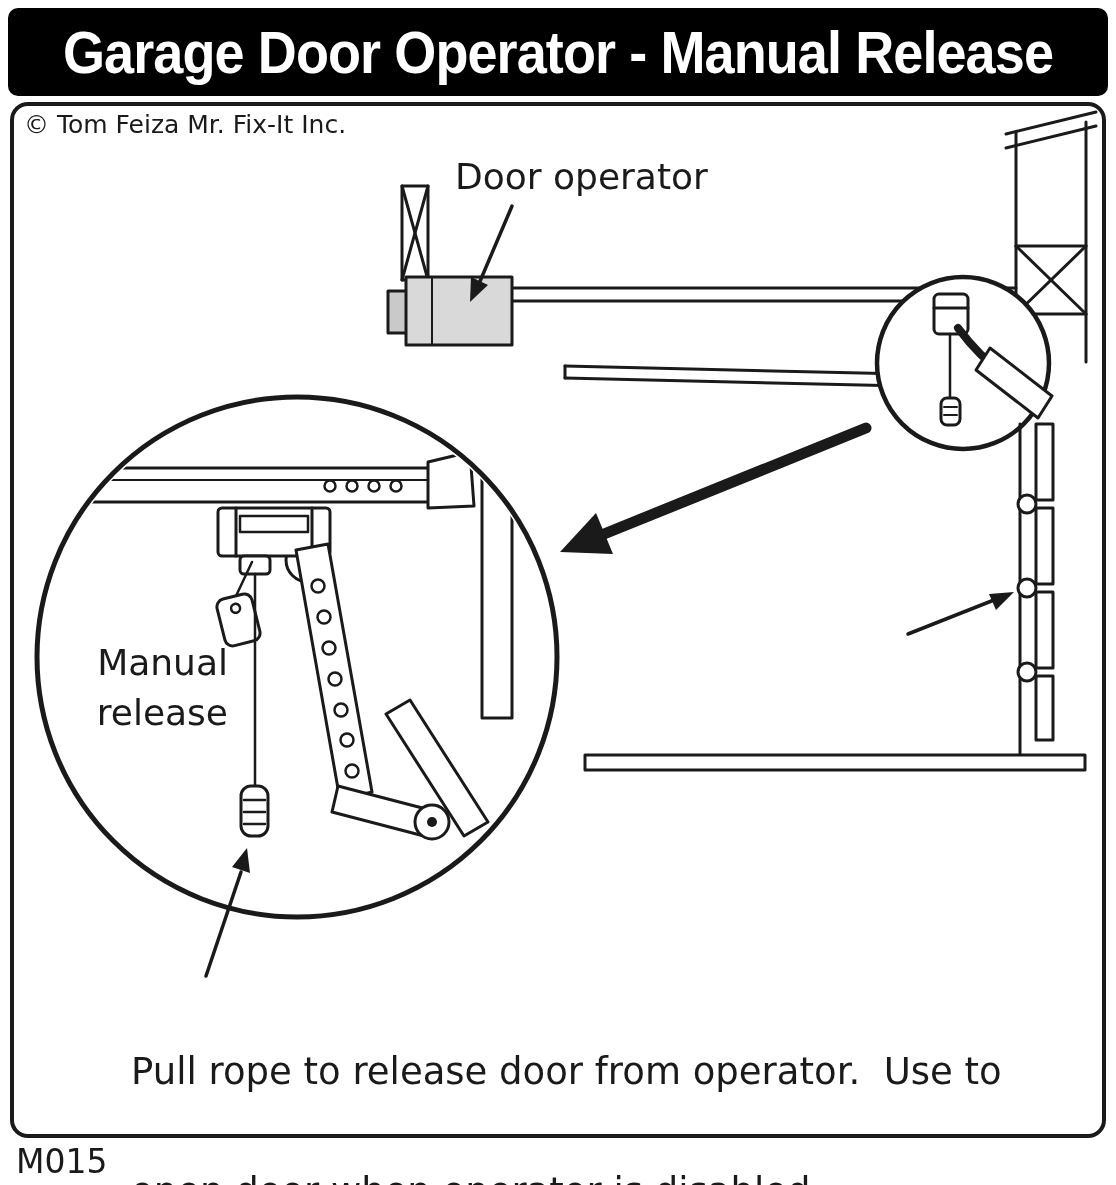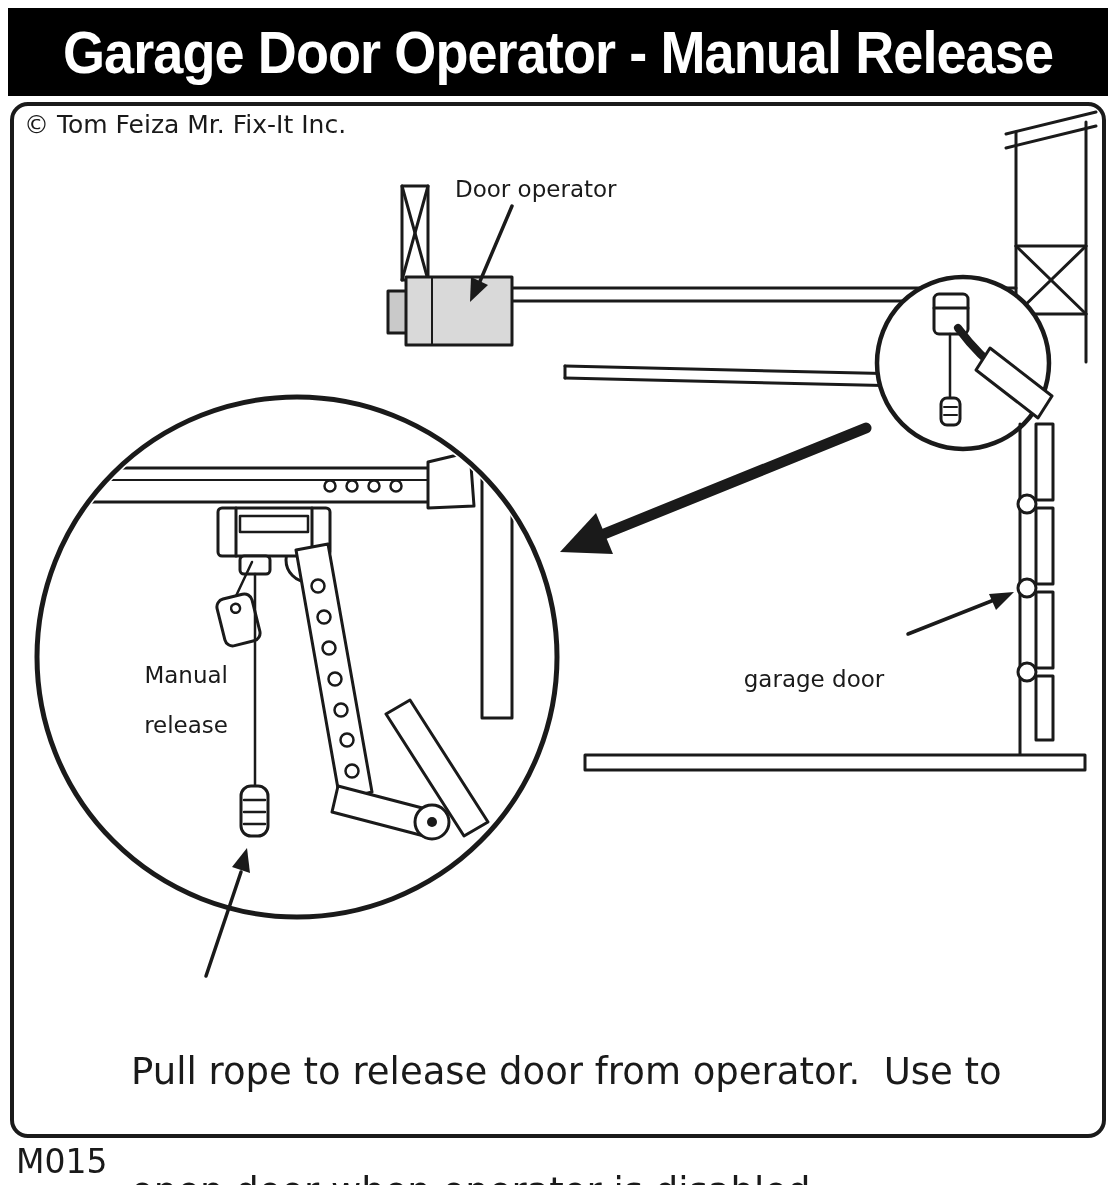--- a/index.html
+++ b/index.html
@@ -2,36 +2,36 @@
 <html><head>
 <meta charset="utf-8">
 <style>
   html,body { margin:0; padding:0; background:#fff; }
   .page {
     position:relative; width:1116px; height:1185px; background:#fff;
     font-family:"DejaVu Sans", sans-serif; color:#1a1a1a; overflow:hidden;
   }
   .title-bar {
     position:absolute; left:8px; top:8px; width:1100px; height:88px;
-    background:#000; display:flex; align-items:center; justify-content:center;
+    background:#000; display:flex; align-items:center; justify-content:center;border-radius:10px;
   }
   .title-text {
     color:#fff; font-size:60px; font-weight:700; white-space:nowrap;
     font-family:"Liberation Sans", sans-serif;
     transform:scaleX(0.9); letter-spacing:-1px;
   }
   .frame {
     position:absolute; left:10px; top:102px; width:1088px; height:1028px;
     border:4px solid #1a1a1a; border-radius:18px;
   }
   svg.art { position:absolute; left:0; top:0; width:1116px; height:1185px; }
   .copyright {
     position:absolute; left:24px; top:110px; font-size:25px; white-space:nowrap;
   }
-  .label { position:absolute; font-size:23px; line-height:50px;margin-top:12px; }
+  .label { position:absolute; font-size:36px; line-height:50px; }
   .door-operator-label { left:455px; top:152px; white-space:nowrap; }
   .manual-release-label { left:58px; top:638px; width:170px; text-align:right; }
   .sectional-label { left:694px; top:586px; width:240px; text-align:center; line-height:54px; }
   .caption {
     position:absolute; left:84px; top:982px; font-size:37px; line-height:60px;
     white-space:pre; 
   }
   .code-label { position:absolute; left:16px; top:1142px; font-size:33px;text-align:center; }
 </style>
 </head>
@@ -204,21 +204,20 @@
 
   <div class="label door-operator-label">Door operator</div>
 
   <div class="label manual-release-label">
     <span>Manual</span><br>
     <span>release</span>
   </div>
 
   <div class="label sectional-label">
     <br>
-    <span>garage door</span>
   </div>
 
   <div class="caption">
     <span>Pull rope to release door from operator.  Use to</span><br>
     <span>open door when operator is disabled.</span>
   </div>
 
   <div class="code-label">M015</div>
 
 </div>

